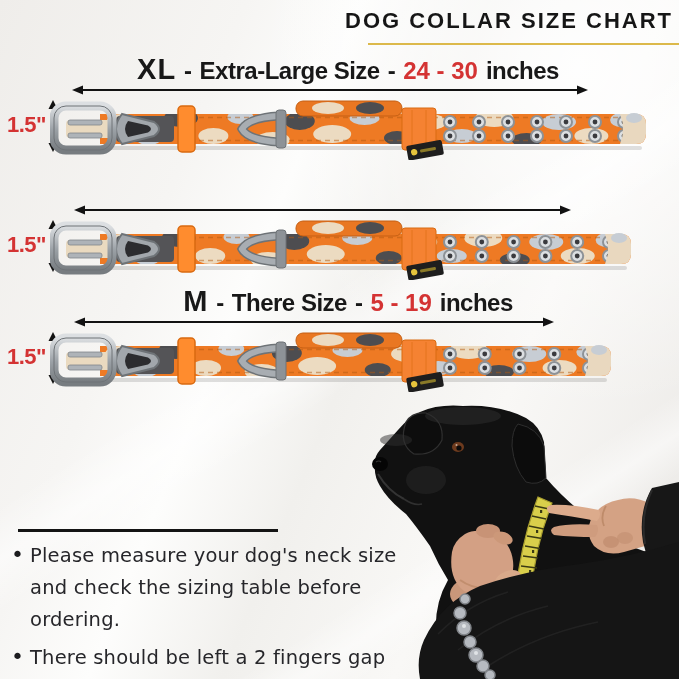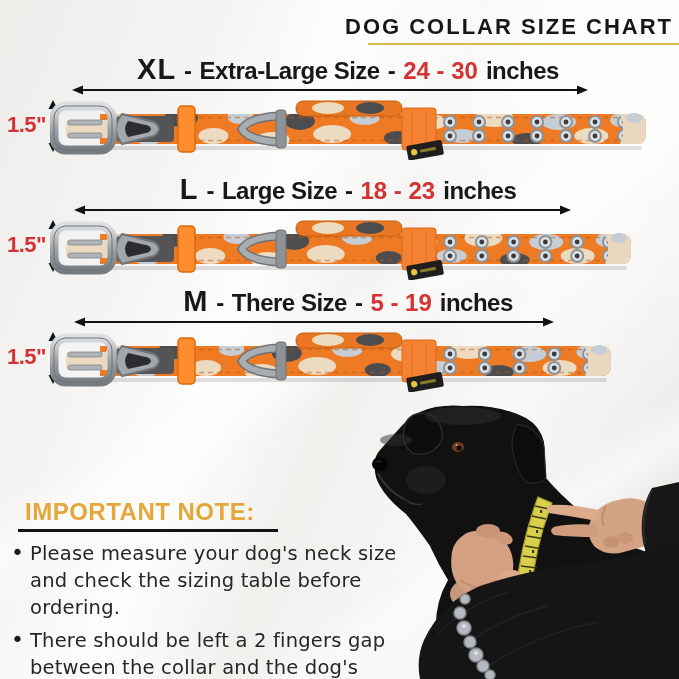--- a/index.html
+++ b/index.html
@@ -8,41 +8,41 @@
     background:
       radial-gradient(ellipse at 85% 10%, rgba(255,255,255,.9) 0%, rgba(255,255,255,0) 40%),
       linear-gradient(112deg,#efedea 0%,#f6f5f3 26%,#fdfdfc 38%,#f1f0ed 52%,#f9f8f6 70%,#e9e7e4 100%);
   }
   .sheen{position:absolute;pointer-events:none;}
   #sheen1{left:-120px;top:300px;width:900px;height:90px;transform:rotate(-33deg);
     background:linear-gradient(180deg,rgba(255,255,255,0),rgba(255,255,255,.55),rgba(255,255,255,0));}
   #sheen2{left:180px;top:430px;width:900px;height:70px;transform:rotate(-33deg);
     background:linear-gradient(180deg,rgba(255,255,255,0),rgba(255,255,255,.5),rgba(255,255,255,0));}
 
-  #page-title{position:absolute;top:14px;right:6px;font-size:22px;font-weight:700;
+  #page-title{position:absolute;top:8px;right:6px;font-size:22px;font-weight:700;
     letter-spacing:2px;color:#161616;white-space:nowrap;}
   #title-underline{position:absolute;left:368px;right:0;top:43px;height:2px;background:var(--gold,#dcb94b);}
 
   .size-label{position:absolute;left:28px;width:640px;text-align:center;white-space:nowrap;
     font-weight:700;color:#181818;}
   .size-label .code{font-size:29px;letter-spacing:1px;}
   .size-label .nm,.size-label .sep,.size-label .unit{font-size:24px;letter-spacing:-.5px;}
   .size-label .rng{font-size:24px;color:var(--red,#d43333);letter-spacing:0;}
   .size-label span{margin:0 4px;}
 
   .h-arrow,.collar-svg,.v-arrow{position:absolute;display:block;}
   .wlabel{position:absolute;font-size:22px;font-weight:700;color:var(--red,#d43333);
     letter-spacing:-.5px;white-space:nowrap;}
 
   #note-heading{position:absolute;left:25px;top:498px;font-size:24px;font-weight:700;
     letter-spacing:.5px;color:var(--noteyellow,#e5a63a);}
   #note-underline{position:absolute;left:18px;top:529px;width:260px;height:3px;background:#141414;}
   #note-list{position:absolute;left:8px;top:534px;width:402px;margin:0;padding:0;list-style:none;
     font-family:"DejaVu Sans",sans-serif;}
-  #note-list li{position:relative;padding-left:22px;margin-top:6px;font-size:19.5px;line-height:27px;
+  #note-list li{position:relative;padding-left:22px;margin-top:6px;font-size:19.5px;line-height:32px;
     color:#26262a;letter-spacing:.2px;}
   #note-list li::before{content:"\2022";position:absolute;left:3px;top:-1px;font-size:22px;color:#1c1c1f;}
 
   #dog-photo{position:absolute;left:368px;top:394px;}
 </style>
 </head>
 <body>
 
 <div id="stage">
   <div id="sheen1" class="sheen"></div>
@@ -152,23 +152,20 @@
       <circle cx="545" cy="40" r="6" fill="#dcdfe2" stroke="#8d9297" stroke-width="2"></circle>
       <circle cx="545" cy="40" r="2.4" fill="#3a3a3e"></circle>
       <circle cx="574" cy="26" r="6" fill="#dcdfe2" stroke="#8d9297" stroke-width="2"></circle>
       <circle cx="574" cy="26" r="2.4" fill="#3a3a3e"></circle>
       <circle cx="574" cy="40" r="6" fill="#dcdfe2" stroke="#8d9297" stroke-width="2"></circle>
       <circle cx="574" cy="40" r="2.4" fill="#3a3a3e"></circle>
       <path d="M570,18 L586,18 Q596,18 596,28 L596,38 Q596,48 586,48 L570,48 Q576,33 570,18 Z" fill="#e9d8bf"></path>
       <ellipse cx="584" cy="22" rx="8" ry="5" fill="#c7cdd4"></ellipse>
     </svg>
 
-  <div class="size-label" style="top:173px;">
-    <span class="code">L</span><span class="sep">-</span><span class="nm">Large Size</span><span class="sep">-</span><span class="rng">18 - 23</span><span class="unit">inches</span>
-  </div>
   <svg class="h-arrow" width="497" height="12" viewBox="0 0 497 12" style="left: 74px; top: 204px;">
       <line x1="9" y1="6" x2="488" y2="6" stroke="#121212" stroke-width="2.2"></line>
       <path d="M0,6 L11,1.5 L11,10.5 Z" fill="#121212"></path>
       <path d="M497,6 L486,1.5 L486,10.5 Z" fill="#121212"></path>
     </svg>
   <div class="wlabel" style="left: 7px; top: 232px;"><span>1.5"</span></div>
   <svg class="v-arrow" width="14" height="52" viewBox="0 0 14 52" style="left: 46px; top: 220px;">
       <line x1="7" y1="5" x2="7" y2="47" stroke="#121212" stroke-width="2"></line>
       <path d="M7,0 L2.5,9 L11.5,9 Z" fill="#121212"></path>
       <path d="M7,52 L2.5,43 L11.5,43 Z" fill="#121212"></path>
@@ -356,21 +353,20 @@
       <circle cx="504.25" cy="40" r="6" fill="#dcdfe2" stroke="#8d9297" stroke-width="2"></circle>
       <circle cx="504.25" cy="40" r="2.4" fill="#3a3a3e"></circle>
       <circle cx="539" cy="26" r="6" fill="#dcdfe2" stroke="#8d9297" stroke-width="2"></circle>
       <circle cx="539" cy="26" r="2.4" fill="#3a3a3e"></circle>
       <circle cx="539" cy="40" r="6" fill="#dcdfe2" stroke="#8d9297" stroke-width="2"></circle>
       <circle cx="539" cy="40" r="2.4" fill="#3a3a3e"></circle>
       <path d="M535,18 L551,18 Q561,18 561,28 L561,38 Q561,48 551,48 L535,48 Q541,33 535,18 Z" fill="#e9d8bf"></path>
       <ellipse cx="549" cy="22" rx="8" ry="5" fill="#c7cdd4"></ellipse>
     </svg>
 
-  <div id="note-heading">IMPORTANT NOTE:</div>
   <div id="note-underline"></div>
   <ul id="note-list">
     <li>Please measure your dog's neck size and check the sizing table before ordering.</li>
     <li>There should be left a 2 fingers gap between the collar and the dog's neck.</li>
   </ul>
 
   <svg id="dog-photo" width="311" height="285" viewBox="0 0 311 285">
     <g>
       <path fill="#111111" d="M7,73 Q5,64 12,56 L30,36 Q40,24 52,18 Q70,10 95,12 Q130,10 158,24 Q172,32 176,48 L178,84 Q195,104 218,122 Q243,142 262,152 L311,170 L311,285 L70,285 L68,240 Q66,210 80,186 Q70,170 62,152 Q48,132 38,120 Q20,106 12,92 Q6,82 7,73 Z"></path>
       <path fill="#0c0c0c" stroke="#2e2e2e" stroke-width="1" d="M150,30 Q170,34 176,52 L178,84 Q170,92 158,88 Q146,74 144,52 Q144,36 150,30 Z"></path>

